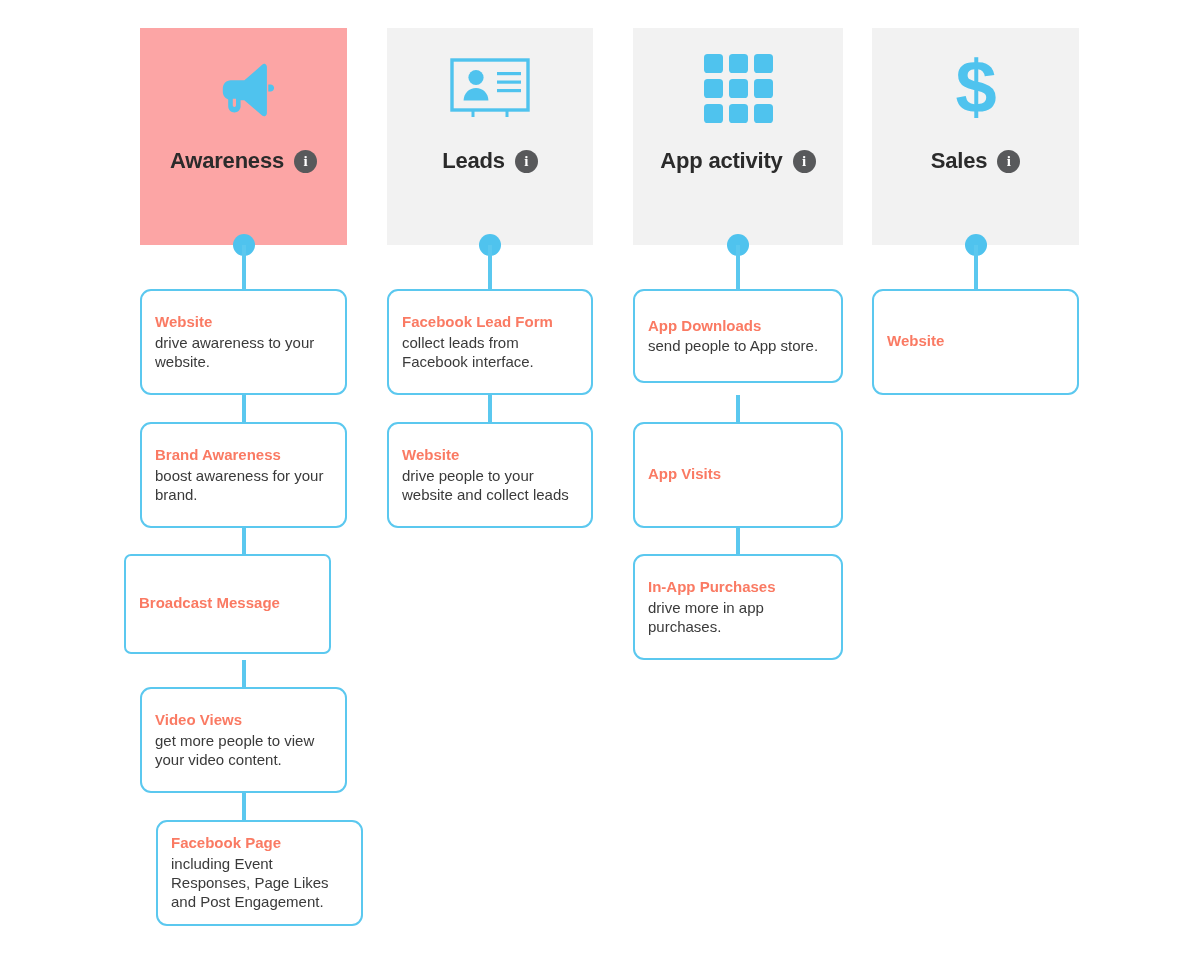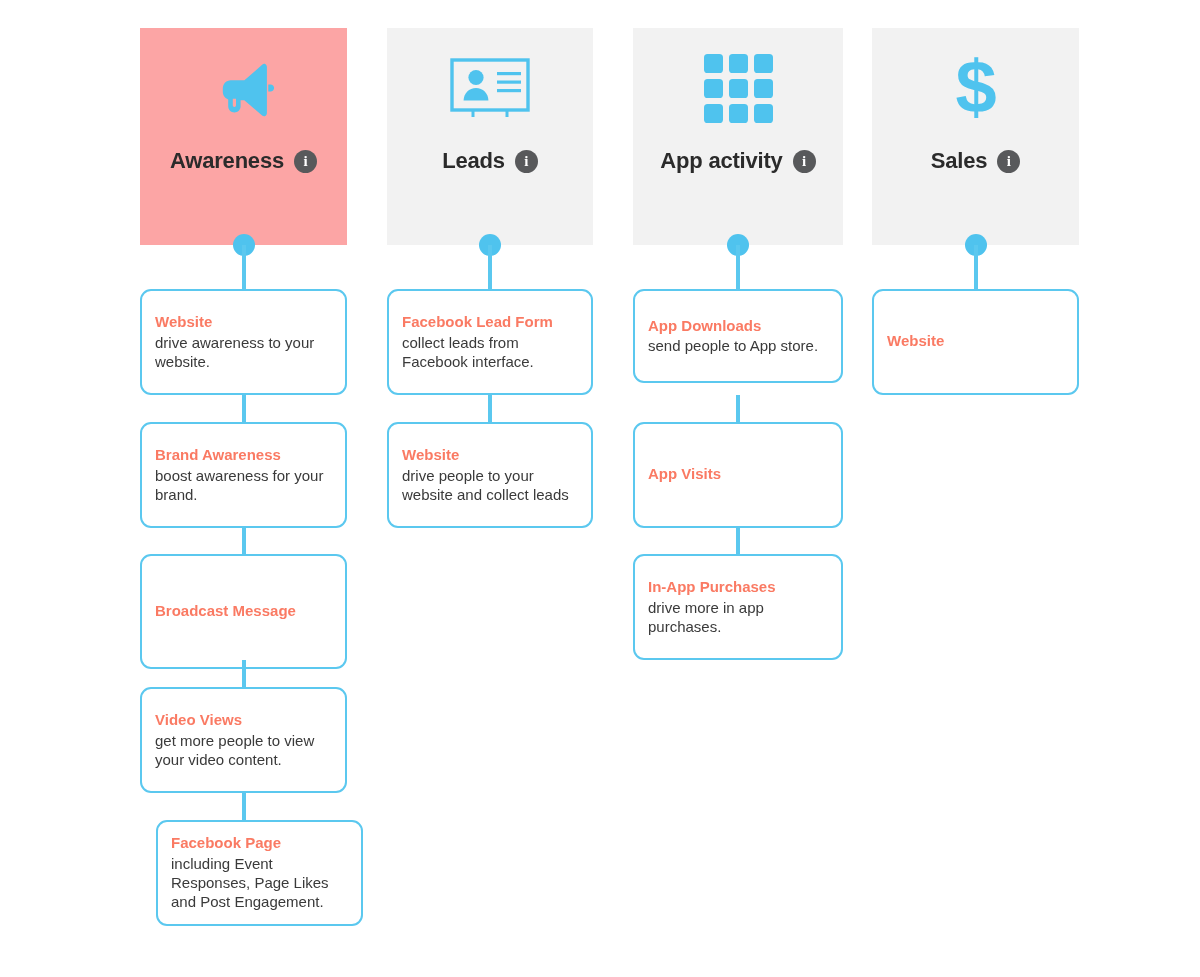--- a/index.html
+++ b/index.html
@@ -128,21 +128,21 @@
     <div class="card" style="left:140px;top:289px;width:207px;height:106px;">
                <div class="card-title">Website</div>
                <div class="card-desc">drive awareness to your website.</div>
              </div>
     <div class="stem" style="left:243.5px;top:395px;height:27px;"></div>
     <div class="card" style="left:140px;top:422px;width:207px;height:106px;">
                <div class="card-title">Brand Awareness</div>
                <div class="card-desc">boost awareness for your brand.</div>
              </div>
     <div class="stem" style="left:243.5px;top:528px;height:26px;"></div>
-    <div class="card" style="left:140px;top:554px;width:207px;height:115px;">
+    <div class="card" style="left:124px;top:554px;width:207px;height:100px;border-radius:7px;">
                <div class="card-title">Broadcast Message</div>
              </div>
     <div class="stem" style="left:243.5px;top:660px;height:27px;"></div>
     <div class="card" style="left:140px;top:687px;width:207px;height:106px;">
                <div class="card-title">Video Views</div>
                <div class="card-desc">get more people to view your video content.</div>
              </div>
     <div class="stem" style="left:243.5px;top:793px;height:27px;"></div>
     <div class="card" style="left:140px;top:820px;width:207px;height:106px;margin-left:16px;">
                <div class="card-title">Facebook Page</div>

